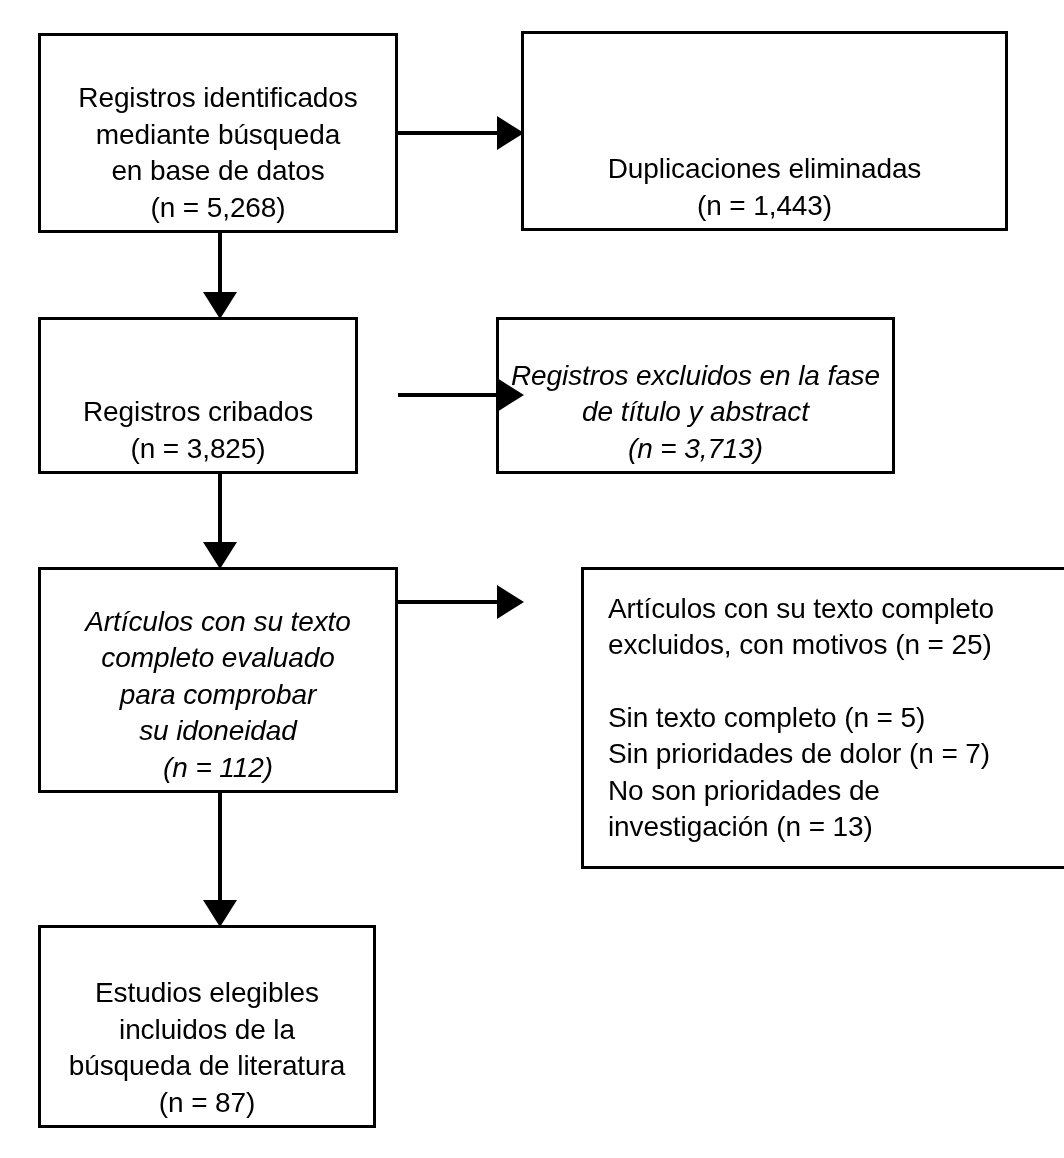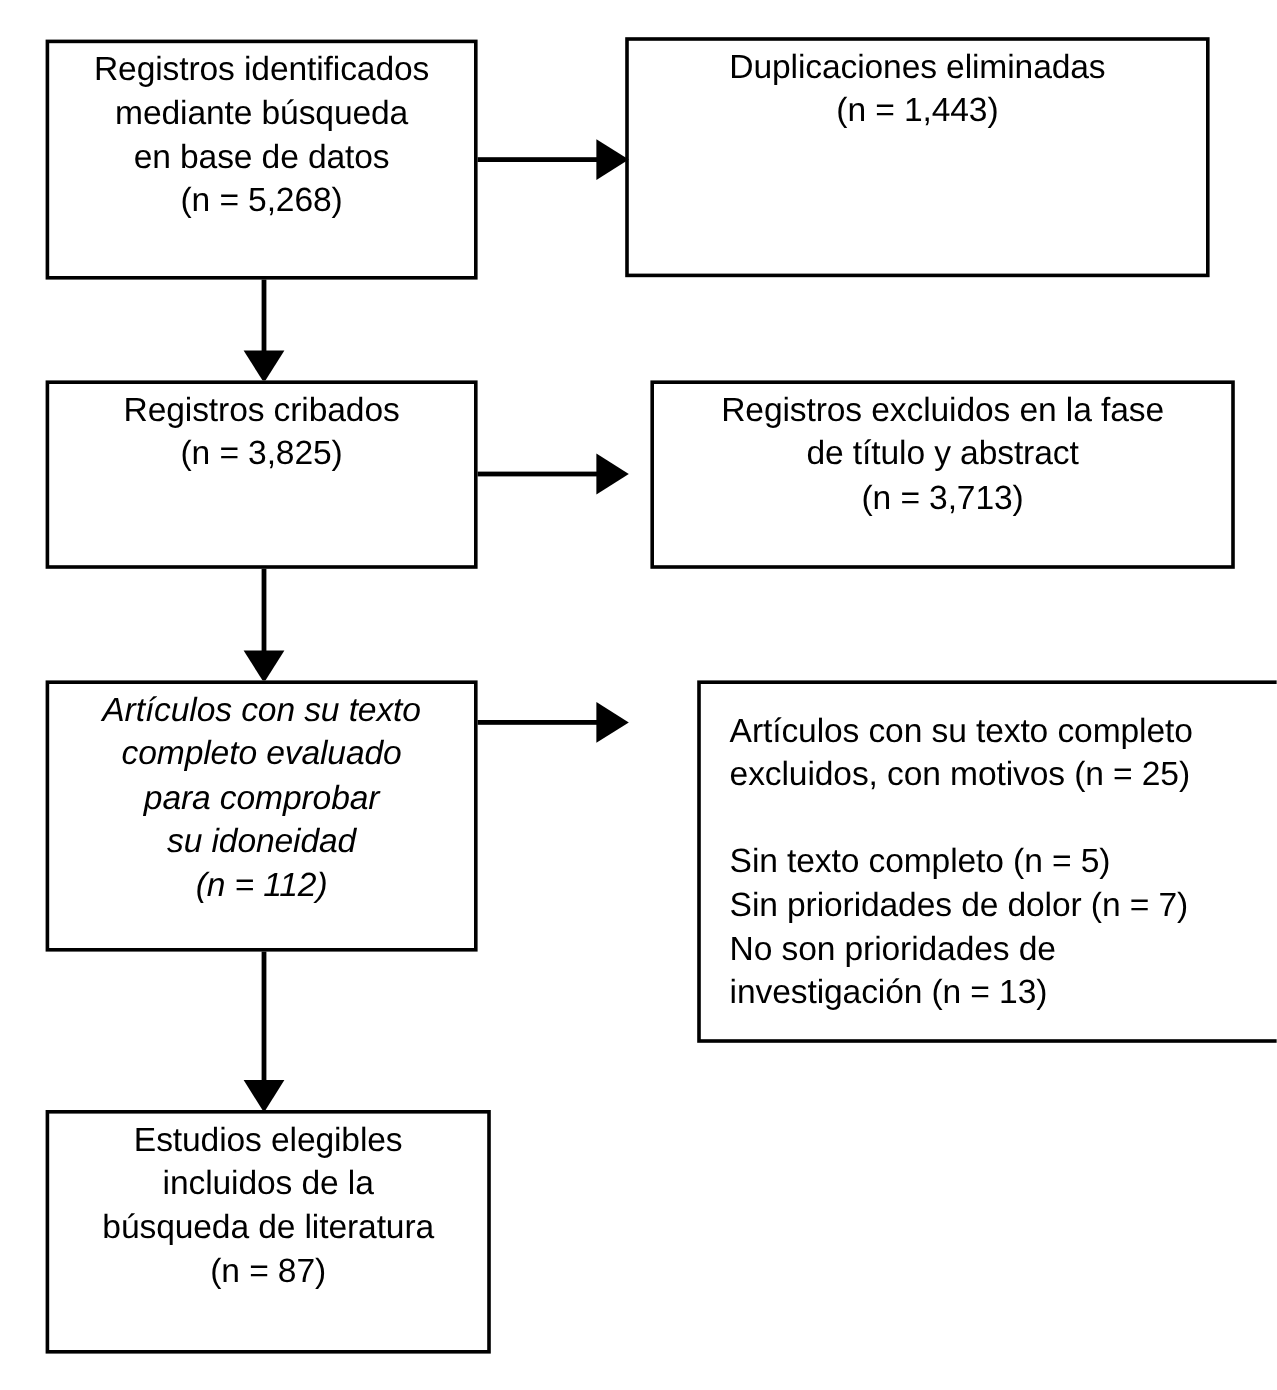--- a/index.html
+++ b/index.html
@@ -18,21 +18,21 @@
     height: 1158px;
     background: #ffffff;
     overflow: hidden;
   }
   .flow-box {
     position: absolute;
     box-sizing: border-box;
     border: 3px solid #000000;
     background: #ffffff;
     display: flex;
-    align-items: flex-start;
+    align-items: flex-end;
     justify-content: center;
     padding: 4px 10px;
   }
   .box-text {
     font-size: 28px;
     line-height: 1.30;
     text-align: center;
     white-space: pre-line;
     letter-spacing: -0.1px;
   }
@@ -42,25 +42,25 @@
   }
   .flow-box.align-left {
     justify-content: flex-start;
     align-items: center;
     padding-left: 24px;
   }
 
   
   #box-identified      { left: 38px;  top: 33px;   width: 360px; height: 200px; }
   #box-duplicates      { left: 521px; top: 31px;   width: 487px; height: 200px; }
-  #box-screened        { left: 38px;  top: 317px;  width: 360px; height: 157px; }
-  #box-excluded-title  { left: 542px; top: 317px;  width: 487px; height: 157px; }
+  #box-screened        { left: 38px;  top: 317px;  width: 320px; height: 157px; }
+  #box-excluded-title  { left: 496px; top: 317px;  width: 399px; height: 157px; font-style: italic; }
   #box-fulltext        { left: 38px;  top: 567px;  width: 360px; height: 226px; font-style: italic; }
   #box-excluded-reasons{ left: 548px; top: 567px;  width: 487px; height: 302px; margin-left: 33px; }
-  #box-included        { left: 38px;  top: 925px;  width: 371px; height: 203px; }
+  #box-included        { left: 38px;  top: 925px;  width: 338px; height: 203px; }
 
   
   .arrow-h, .arrow-v {
     position: absolute;
   }
   .arrow-h .shaft {
     position: absolute;
     left: 0;
     top: 50%;
     transform: translateY(-50%);

